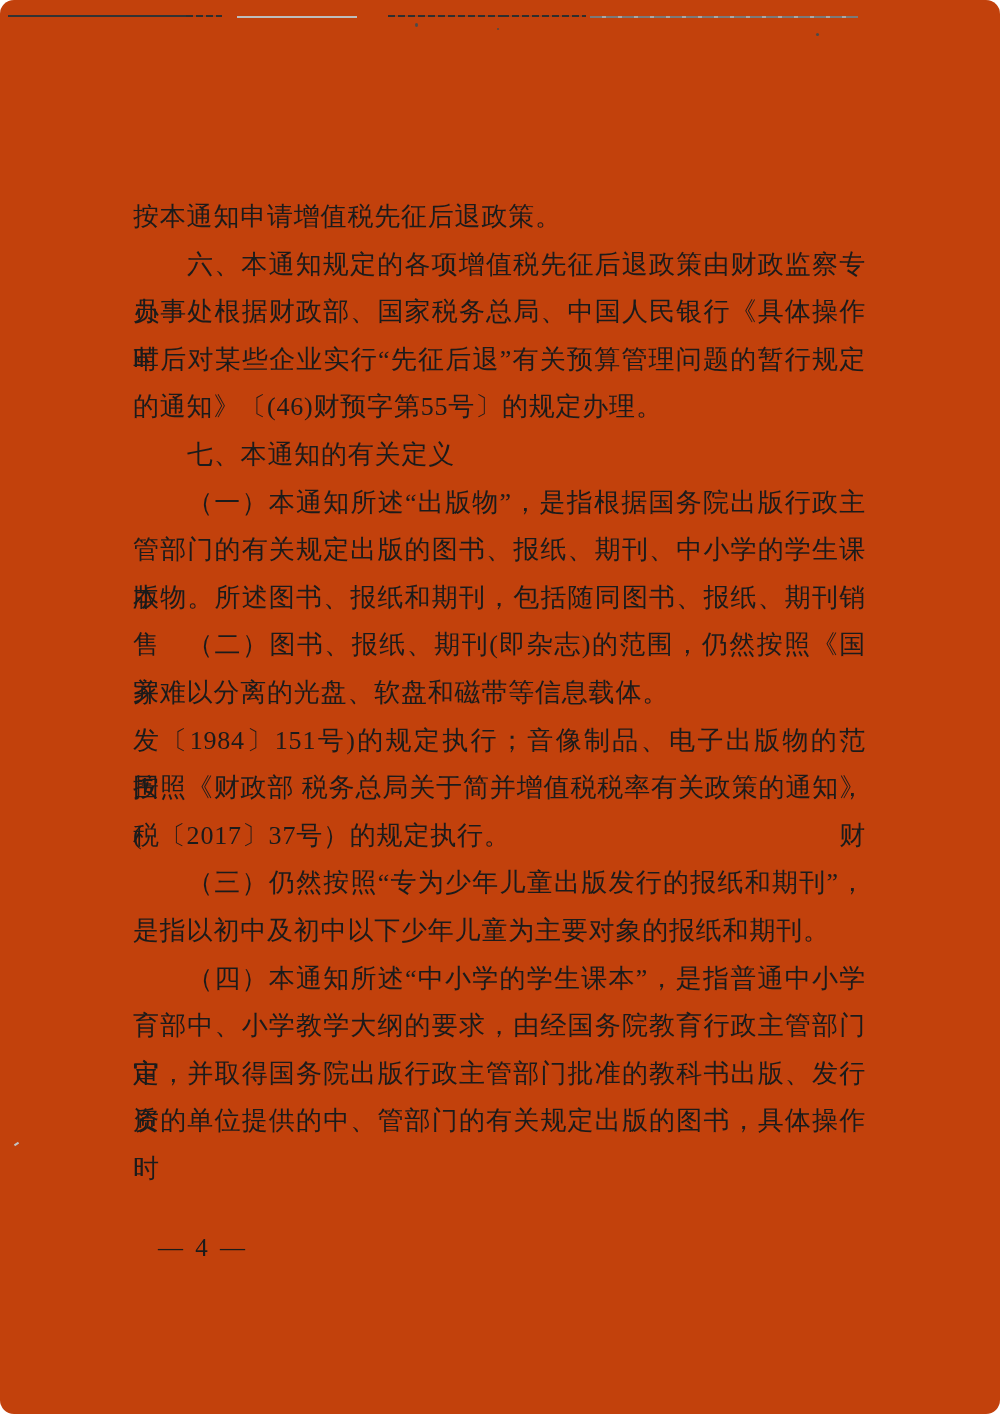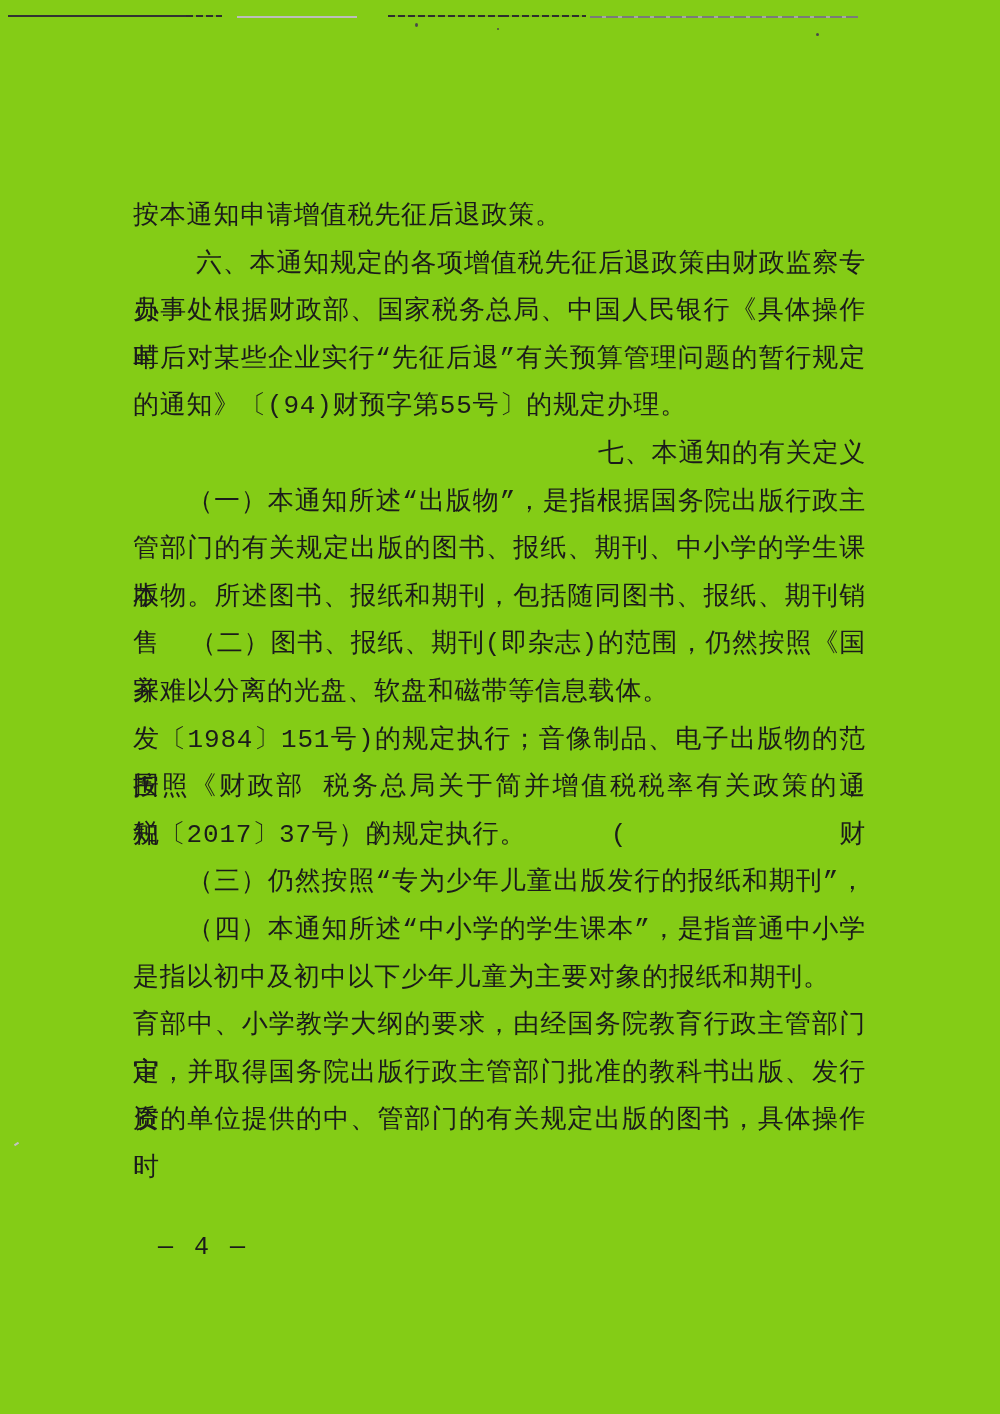--- a/index.html
+++ b/index.html
@@ -4,24 +4,25 @@
 <style>
   html, body {
     margin: 0;
     padding: 0;
     background: #ffffff;
   }
   .page {
     position: relative;
     width: 1000px;
     height: 1414px;
-    background: #84cc16;
+    background: #c2410c;
     overflow: hidden;
-    font-family: Liberation Mono, monospace;
+    font-family: Liberation Serif, serif;
     color: #1b1b1b;
+    border-radius: 14px;
   }
 
   
   .artifact {
     position: absolute;
     height: 2px;
   }
   .artifact.dashed-dark {
     background: repeating-linear-gradient(90deg, #2e2e2e 0px, #2e2e2e 7px, rgba(46,46,46,0.15) 7px, rgba(46,46,46,0.15) 10px);
   }
@@ -58,21 +59,20 @@
     white-space: nowrap;
     color: #1b1b1b;
   }
   .line.justify {
     white-space: normal;
     text-align: justify;
     text-align-last: justify;
   }
   .line.indent {
     text-indent: 54px;
-    text-align: right;
   }
 
   .page-number {
     position: absolute;
     left: 158px;
     top: 1228px;
     font-size: 25px;
     letter-spacing: 3px;
     color: #1b1b1b;
     line-height: 40px;
@@ -92,33 +92,33 @@
   <div class="dot" style="left:415px; top:23px; width:3px; height:4px;"></div>
   <div class="dot" style="left:497px; top:28px; width:2px; height:2px;"></div>
   <div class="dot" style="left:816px; top:33px; width:3px; height:3px;"></div>
   <div class="smudge" style="left:14px; top:1143px;"></div>
 
   <div class="doc-body">
       <div class="line">按本通知申请增值税先征后退政策。</div>
       <div class="line indent justify">六、本通知规定的各项增值税先征后退政策由财政监察专员</div>
       <div class="line justify">办事处根据财政部、国家税务总局、中国人民银行《具体操作时</div>
       <div class="line justify">革后对某些企业实行“先征后退”有关预算管理问题的暂行规定</div>
-      <div class="line">的通知》〔(94)财预字第55号〕的规定办理。</div>
+      <div class="line">的通知》〔(46)财预字第55号〕的规定办理。</div>
       <div class="line indent">七、本通知的有关定义</div>
       <div class="line indent justify">（一）本通知所述“出版物”，是指根据国务院出版行政主</div>
       <div class="line justify">管部门的有关规定出版的图书、报纸、期刊、中小学的学生课本</div>
       <div class="line justify">版物。所述图书、报纸和期刊，包括随同图书、报纸、期刊销售</div>
       <div class="line indent justify">（二）图书、报纸、期刊(即杂志)的范围，仍然按照《国家</div>
       <div class="line">并难以分离的光盘、软盘和磁带等信息载体。</div>
       <div class="line justify">发〔1984〕151号)的规定执行；音像制品、电子出版物的范围，</div>
       <div class="line justify">按照《财政部 税务总局关于简并增值税税率有关政策的通知》(财</div>
       <div class="line">税〔2017〕37号）的规定执行。</div>
       <div class="line indent justify">（三）仍然按照“专为少年儿童出版发行的报纸和期刊”，</div>
+      <div class="line">是指以初中及初中以下少年儿童为主要对象的报纸和期刊。</div>
       <div class="line indent justify">（四）本通知所述“中小学的学生课本”，是指普通中小学</div>
-      <div class="line">是指以初中及初中以下少年儿童为主要对象的报纸和期刊。</div>
       <div class="line justify">育部中、小学教学大纲的要求，由经国务院教育行政主管部门审</div>
       <div class="line justify">定，并取得国务院出版行政主管部门批准的教科书出版、发行资</div>
       <div class="line justify">质的单位提供的中、管部门的有关规定出版的图书，具体操作时</div>
     </div>
 
   <div class="page-number">— 4 —</div>
 
 </div>
 
 </body></html>

